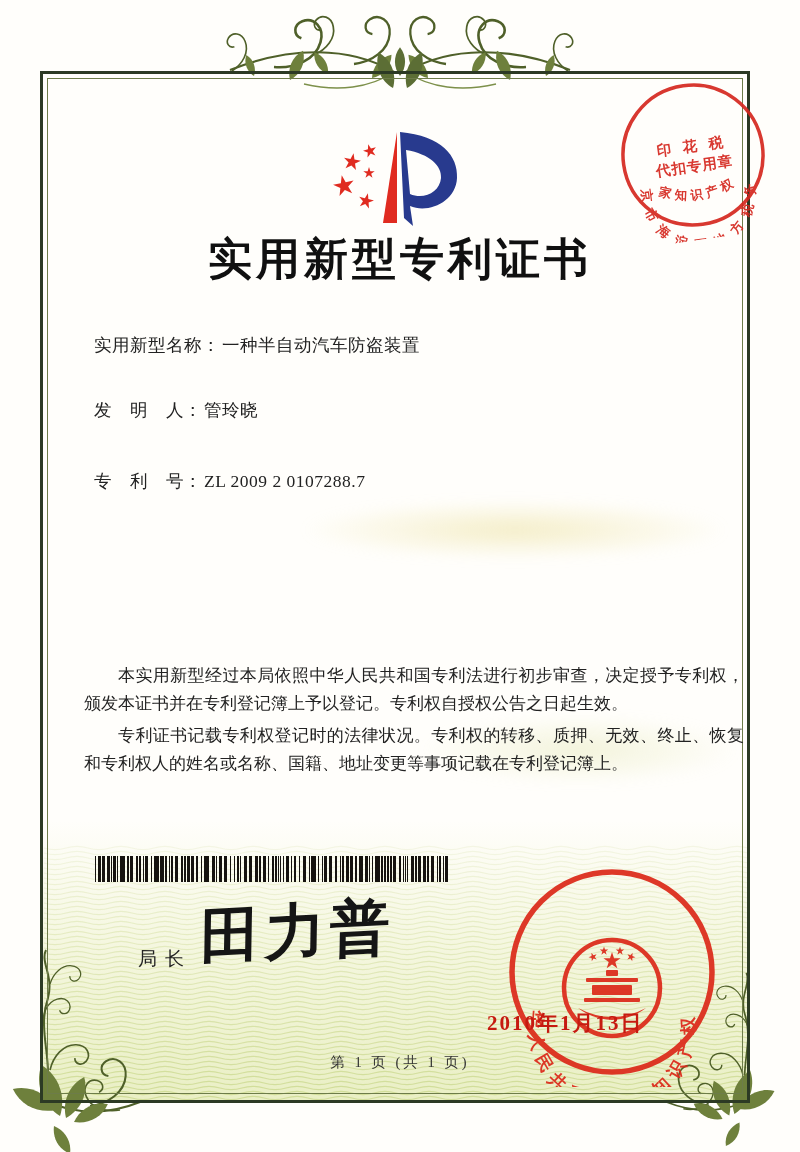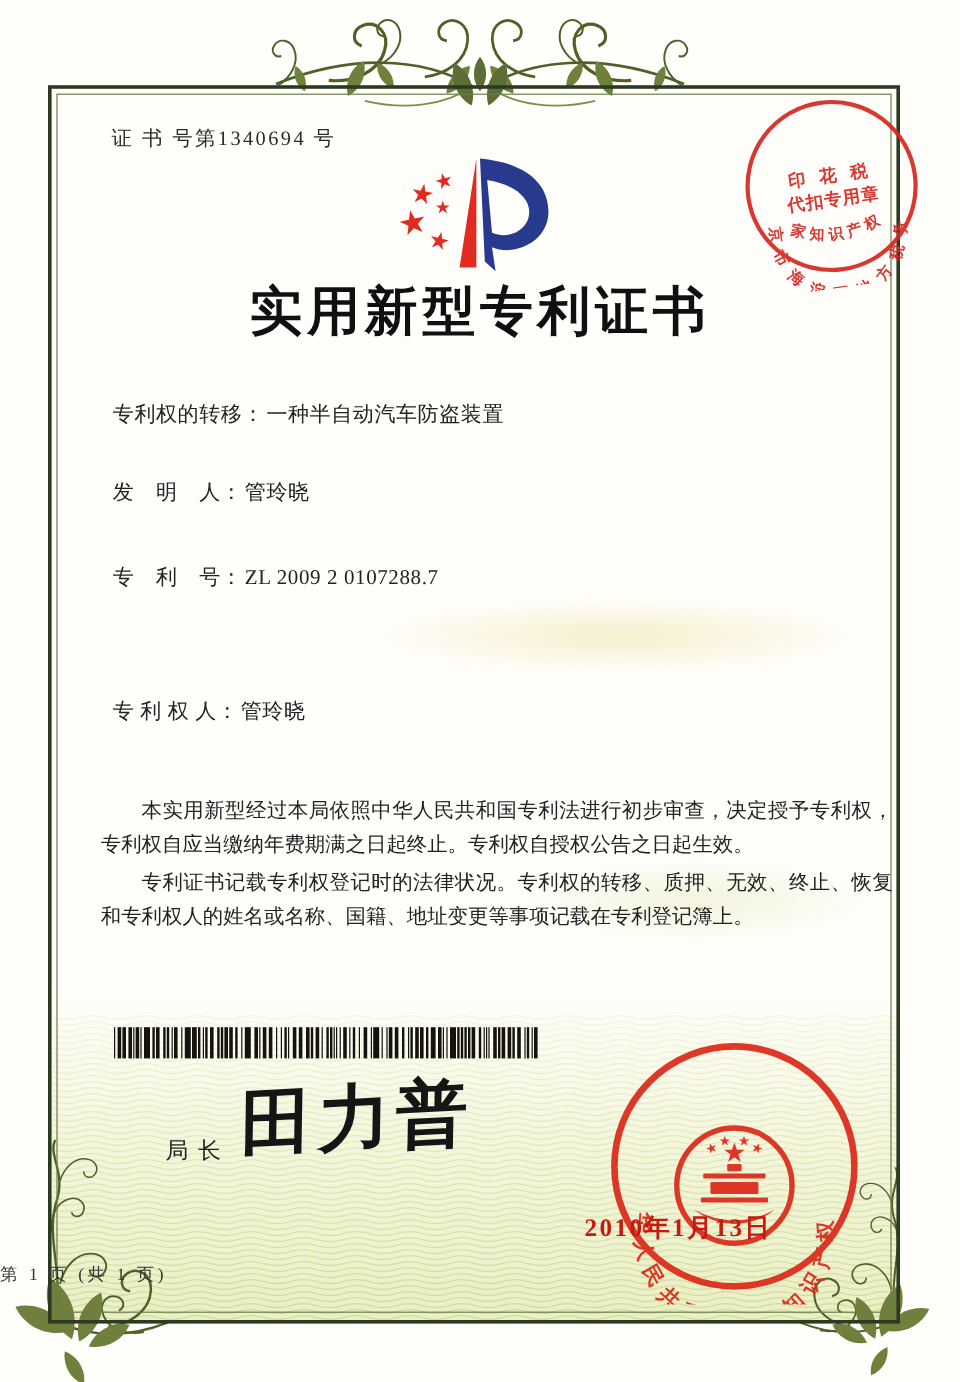--- a/index.html
+++ b/index.html
@@ -35,21 +35,21 @@
 
   .sig-label{position:absolute;left:138px;top:946px;font-size:19px;letter-spacing:8px;color:#222;z-index:3;}
   .sig-name{position:absolute;left:200px;top:892px;font-size:60px;font-weight:bold;letter-spacing:5px;color:#151515;
             transform:rotate(-3deg) skewX(-4deg);z-index:3;}
 
   .tax-seal{position:absolute;left:608px;top:70px;z-index:4;transform:rotate(-8deg);opacity:.92;}
   .main-seal{position:absolute;left:497px;top:857px;z-index:4;opacity:.93;}
   .seal-date{position:absolute;left:487px;top:1009px;font-size:21px;font-weight:600;letter-spacing:2px;
              color:#c61a10;z-index:5;white-space:nowrap;}
 
-  .footer{position:absolute;left:0;top:1053px;width:100%;font-size:14.5px;
+  .footer{position:absolute;left:0;top:1053px;width:100%;text-align:center;font-size:14.5px;
           letter-spacing:3px;color:#333;z-index:3;}
 
   text{font-family:"Liberation Serif","DejaVu Serif",serif;}
 </style>
 </head>
 <body>
 
 <div class="page">
 
   <div class="bottom-tint"></div>
@@ -165,52 +165,48 @@
       <use href="#cornerOrn" transform="translate(44,1102)"></use>
     </g>
     <g>
       <use href="#cornerOrn" transform="translate(748,1102) scale(-0.85,0.85)"></use>
     </g>
   </svg>
 
   <div class="frame"></div>
   <div class="frame-inner"></div>
 
-  <div class="cert-no">证 书 号第1340694 号</div>
 
   <svg class="logo" width="180" height="115" viewBox="0 0 180 115">
     <g fill="#e02b20">
       <use href="#st" transform="translate(58,25) scale(7) rotate(-15)"></use>
       <use href="#st" transform="translate(40,36) scale(9) rotate(10)"></use>
       <use href="#st" transform="translate(57,47) scale(6)"></use>
       <use href="#st" transform="translate(32,60) scale(11) rotate(-12)"></use>
       <use href="#st" transform="translate(54,75) scale(8) rotate(14)"></use>
     </g>
     <path fill="#283a8e" d="M88 6 C 130 10 146 30 145 52 C 144 76 116 88 98 80 L 101 100 L 92 92 Z"></path>
     <path fill="#fffefb" d="M94 24 C 118 28 130 40 129 52 C 128 66 112 74 98 68 Z"></path>
     <polygon fill="#e02b20" points="85,6 71,97 85,97"></polygon>
   </svg>
 
   <div class="title">实用新型专利证书</div>
 
   <div class="fr" style="top:333px">
-    <span>专利权的转移：</span><span class="val">一种半自动汽车防盗装置</span>
+    <span>实用新型名称：</span><span class="val">一种半自动汽车防盗装置</span>
   </div>
   <div class="fr" style="top:398px">
     <span>发　明　人：</span><span class="val">管玲晓</span>
   </div>
   <div class="fr" style="top:469px">
     <span>专　利　号：</span><span class="val">ZL 2009 2 0107288.7</span>
   </div>
-  <div class="fr" style="top:580px">
-    <span>专 利 权 人：</span><span class="val">管玲晓</span>
-  </div>
 
   <div class="paras">
-    <p>本实用新型经过本局依照中华人民共和国专利法进行初步审查，决定授予专利权，专利权自应当缴纳年费期满之日起终止。专利权自授权公告之日起生效。</p>
+    <p>本实用新型经过本局依照中华人民共和国专利法进行初步审查，决定授予专利权，颁发本证书并在专利登记簿上予以登记。专利权自授权公告之日起生效。</p>
     <p>专利证书记载专利权登记时的法律状况。专利权的转移、质押、无效、终止、恢复和专利权人的姓名或名称、国籍、地址变更等事项记载在专利登记簿上。</p>
   </div>
 
   <div class="barcode"><i style="width:1px;margin-right:2px"></i><i style="width:3px;margin-right:1px"></i><i style="width:3px;margin-right:2px"></i><i style="width:3px;margin-right:1px"></i><i style="width:1px;margin-right:1px"></i><i style="width:3px;margin-right:1px"></i><i style="width:1px;margin-right:2px"></i><i style="width:5px;margin-right:2px"></i><i style="width:2px;margin-right:1px"></i><i style="width:3px;margin-right:3px"></i><i style="width:2px;margin-right:1px"></i><i style="width:2px;margin-right:2px"></i><i style="width:1px;margin-right:1px"></i><i style="width:3px;margin-right:3px"></i><i style="width:1px;margin-right:2px"></i><i style="width:5px;margin-right:1px"></i><i style="width:4px;margin-right:1px"></i><i style="width:2px;margin-right:2px"></i><i style="width:1px;margin-right:1px"></i><i style="width:2px;margin-right:2px"></i><i style="width:3px;margin-right:3px"></i><i style="width:2px;margin-right:1px"></i><i style="width:2px;margin-right:1px"></i><i style="width:3px;margin-right:1px"></i><i style="width:3px;margin-right:2px"></i><i style="width:2px;margin-right:3px"></i><i style="width:1px;margin-right:2px"></i><i style="width:5px;margin-right:3px"></i><i style="width:3px;margin-right:1px"></i><i style="width:1px;margin-right:2px"></i><i style="width:3px;margin-right:2px"></i><i style="width:3px;margin-right:3px"></i><i style="width:1px;margin-right:3px"></i><i style="width:1px;margin-right:2px"></i><i style="width:2px;margin-right:1px"></i><i style="width:1px;margin-right:3px"></i><i style="width:3px;margin-right:2px"></i><i style="width:3px;margin-right:3px"></i><i style="width:3px;margin-right:1px"></i><i style="width:2px;margin-right:2px"></i><i style="width:3px;margin-right:2px"></i><i style="width:1px;margin-right:3px"></i><i style="width:2px;margin-right:1px"></i><i style="width:2px;margin-right:1px"></i><i style="width:1px;margin-right:1px"></i><i style="width:1px;margin-right:2px"></i><i style="width:1px;margin-right:2px"></i><i style="width:3px;margin-right:2px"></i><i style="width:1px;margin-right:2px"></i><i style="width:2px;margin-right:3px"></i><i style="width:1px;margin-right:3px"></i><i style="width:3px;margin-right:3px"></i><i style="width:1px;margin-right:1px"></i><i style="width:5px;margin-right:2px"></i><i style="width:1px;margin-right:3px"></i><i style="width:1px;margin-right:1px"></i><i style="width:3px;margin-right:2px"></i><i style="width:3px;margin-right:3px"></i><i style="width:2px;margin-right:3px"></i><i style="width:1px;margin-right:1px"></i><i style="width:2px;margin-right:2px"></i><i style="width:3px;margin-right:1px"></i><i style="width:3px;margin-right:2px"></i><i style="width:2px;margin-right:2px"></i><i style="width:4px;margin-right:2px"></i><i style="width:3px;margin-right:1px"></i><i style="width:1px;margin-right:2px"></i><i style="width:1px;margin-right:2px"></i><i style="width:5px;margin-right:1px"></i><i style="width:2px;margin-right:1px"></i><i style="width:2px;margin-right:1px"></i><i style="width:2px;margin-right:1px"></i><i style="width:2px;margin-right:1px"></i><i style="width:3px;margin-right:3px"></i><i style="width:2px;margin-right:2px"></i><i style="width:1px;margin-right:1px"></i><i style="width:1px;margin-right:1px"></i><i style="width:1px;margin-right:3px"></i><i style="width:3px;margin-right:1px"></i><i style="width:2px;margin-right:1px"></i><i style="width:3px;margin-right:2px"></i><i style="width:3px;margin-right:1px"></i><i style="width:2px;margin-right:2px"></i><i style="width:3px;margin-right:3px"></i><i style="width:1px;margin-right:1px"></i><i style="width:2px;margin-right:2px"></i><i style="width:1px;margin-right:1px"></i><i style="width:3px;margin-right:3px"></i></div>
 
   <div class="sig-label">局长</div>
   <div class="sig-name">田力普</div>
 
   <svg class="tax-seal" width="170" height="170" viewBox="-85 -85 170 170">
     <defs>

